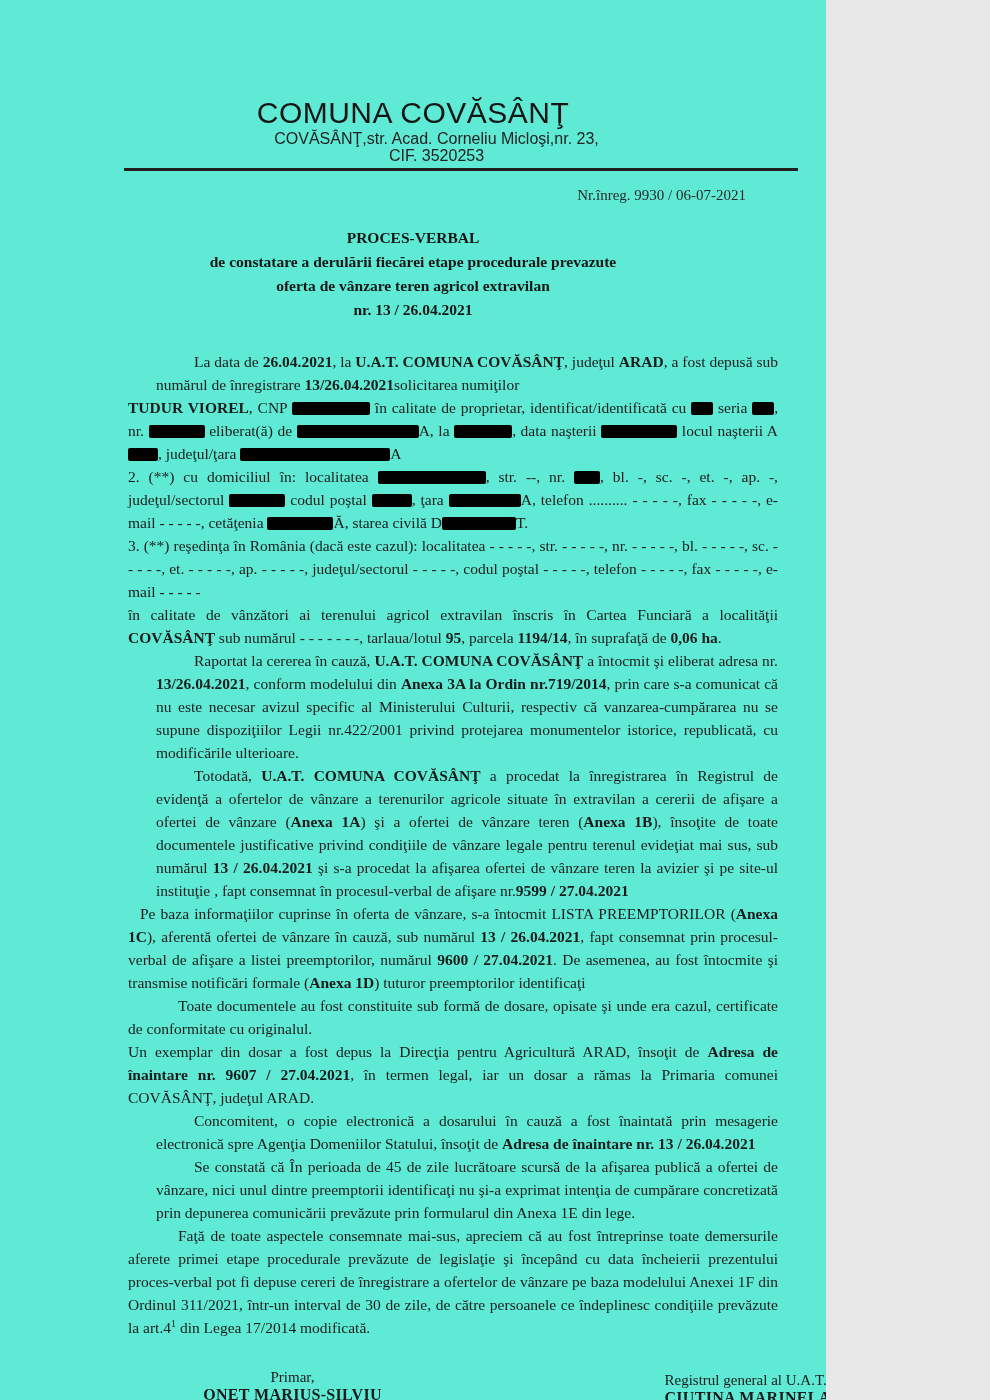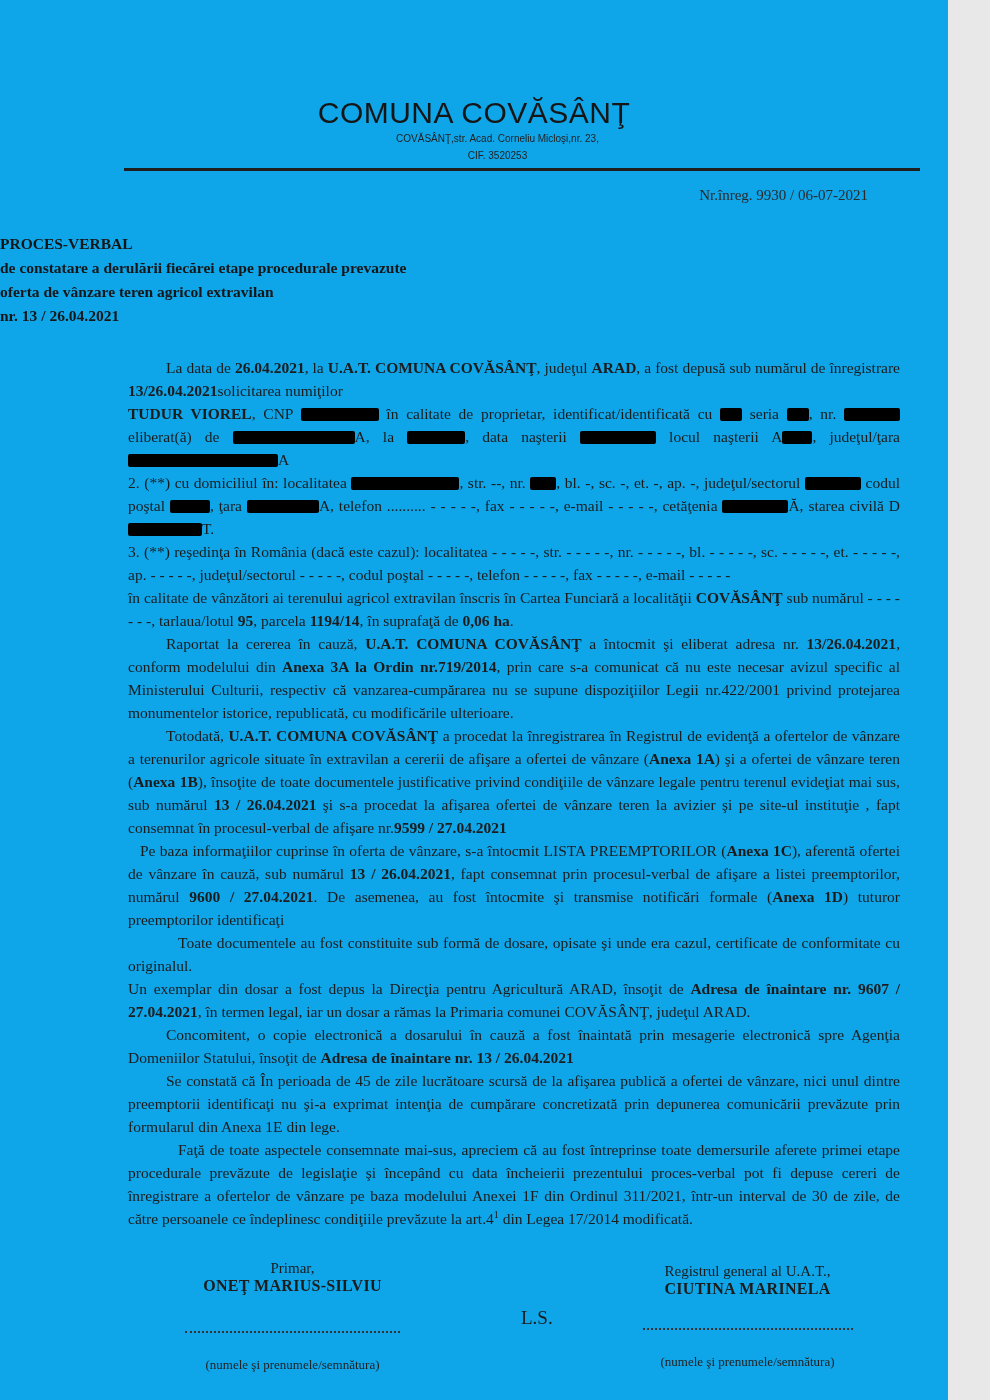--- a/index.html
+++ b/index.html
@@ -1,58 +1,58 @@
 <!DOCTYPE html>
 <html><head>
 <meta charset="utf-8">
 <style>
   html,body{margin:0;padding:0;}
   body{background:#e8e8e8;}
   .sheet{
     position:relative;
-    width:948px;height:1400px;
-    background:#0ea5e9;
+    width:826px;height:1400px;
+    background:#5eead4;
     color:#1c1c1c;
     font-family:"Liberation Serif", serif;
     overflow:hidden;
   }
   
   .letterhead{padding-top:96px;text-align:center;font-family:"Liberation Sans", sans-serif;}
   .org{font-size:30px;letter-spacing:.5px;color:#161616;}
-  .addr{font-size:10px;line-height:17px;color:#222;margin-left:47px;}
+  .addr{font-size:16px;line-height:17px;color:#222;margin-left:47px;}
   .rule{height:3px;background:#1f1f1f;margin:4px 28px 0 124px;}
   
   .regnum{
     margin-top:16px;
     text-align:right;
     padding-right:80px;
     font-size:15px;
     color:#2a2a2a;
   }
   
   .title-block{
-    margin-top:28px;
-    text-align:left;
+    margin-top:22px;
+    text-align:center;
     font-weight:bold;
     font-size:15.5px;
     line-height:24px;
     color:#161616;
   }
   
   .doc-body{margin:28px 48px 0 128px;}
   .para{
     margin:0;
     font-size:15.5px;
     line-height:23px;
     text-align:justify;
     color:#1c1c1c;
   }
   .para .b{font-weight:bold;}
   .para sup{font-size:10px;line-height:0;}
-  .ind-n{text-indent:38px;}
+  .ind-n{text-indent:38px;margin-left:28px;}
   .ind-s{text-indent:12px;}
   .ind-l{text-indent:50px;}
   .ind-0{text-indent:0;}
   .redact{
     display:inline-block;
     height:13px;
     background:#000;
     vertical-align:-2px;
     border-radius:2px;
   }

